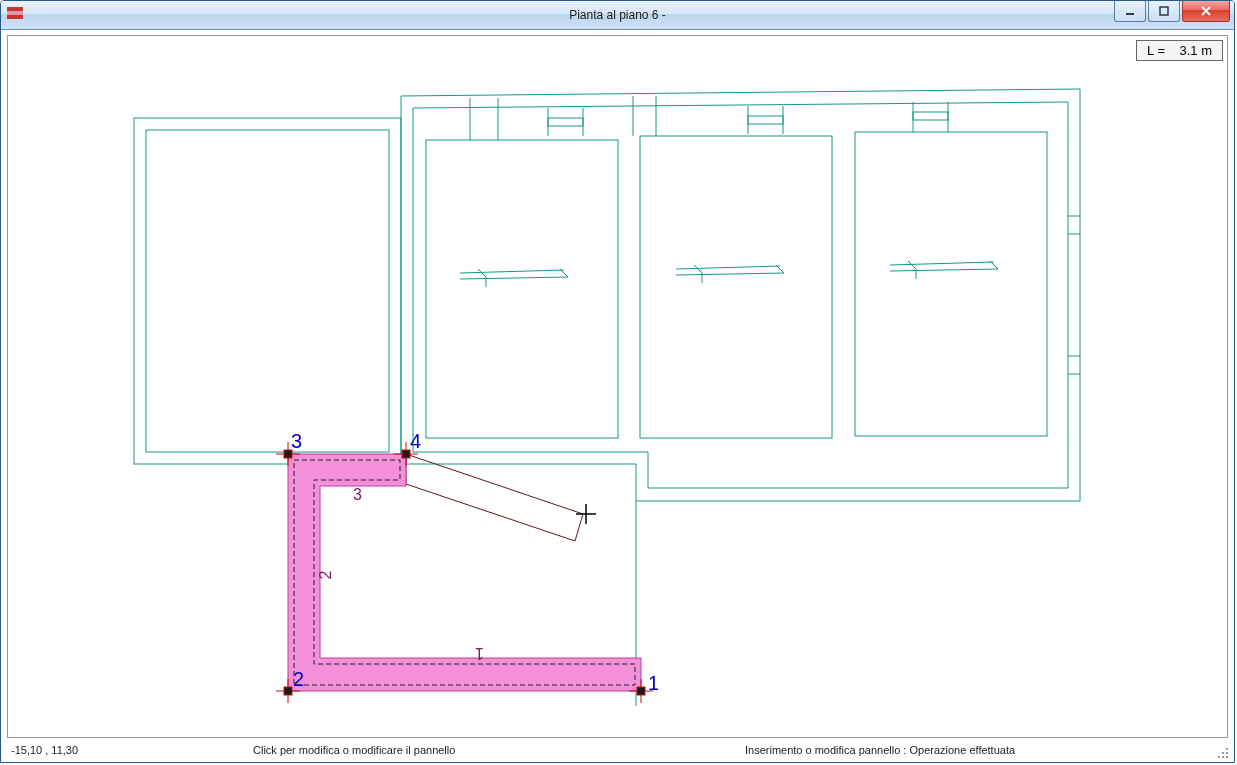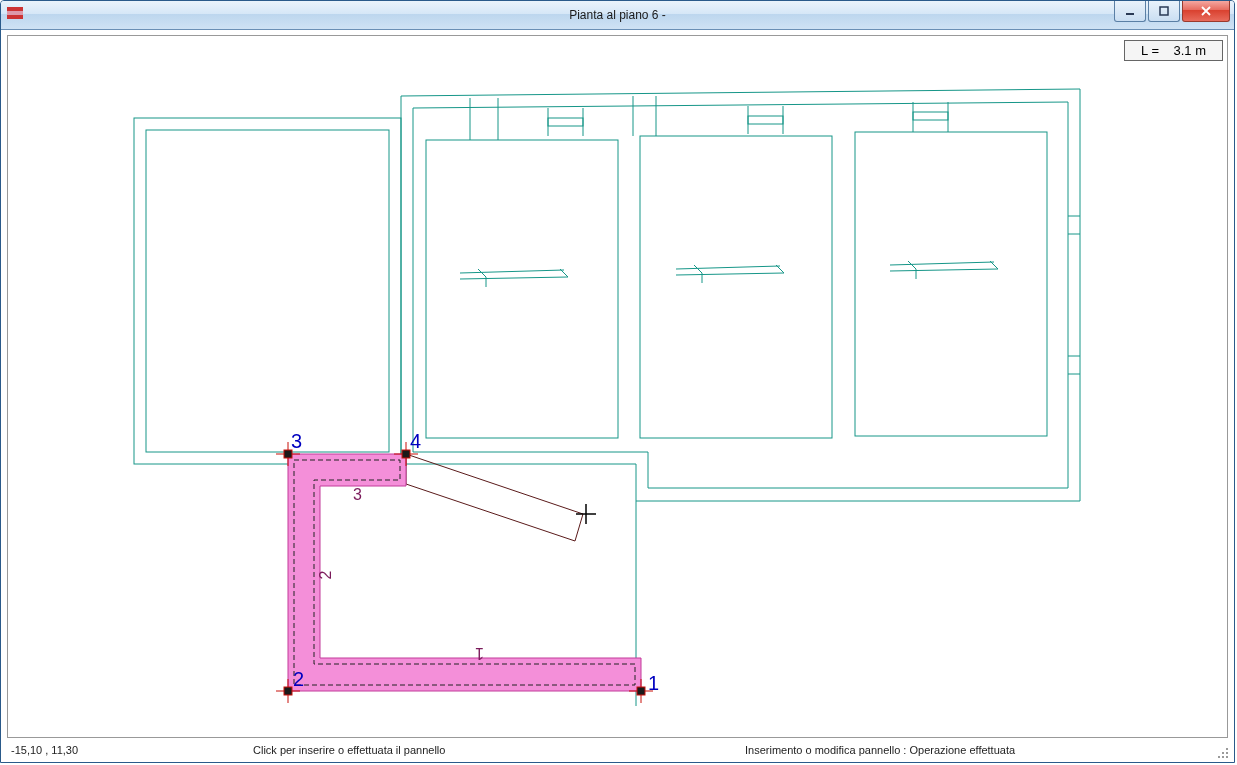--- a/index.html
+++ b/index.html
@@ -5,21 +5,21 @@
   html,body{margin:0;padding:0;width:1237px;height:765px;font-family:"Segoe UI",Tahoma,sans-serif;font-size:12px;overflow:hidden;background:#fff;}
   .window{position:absolute;left:0;top:0;width:1233px;height:761px;border:1px solid #2a5a8a;border-radius:4px 4px 0 0;background:#fff;}
   .titlebar{height:28px;background:linear-gradient(to bottom,#eaf3fb 0%,#d6e7f7 45%,#bcd6ee 46%,#cfe2f4 100%);border-bottom:1px solid #6a8fb5;position:relative;border-radius:3px 3px 0 0;}
   .titlebar .icon{position:absolute;left:6px;top:6px;width:16px;height:12px;}
   .titlebar .title{position:absolute;left:0;right:0;top:0;height:28px;line-height:28px;text-align:center;color:#1a1a1a;font-size:12px;}
   .win-controls{position:absolute;right:4px;top:0;display:flex;}
   .win-btn{width:30px;height:20px;margin-left:2px;border:1px solid #5a7fa5;border-top:none;border-radius:0 0 3px 3px;background:linear-gradient(to bottom,#e9f2fb,#cadef2);display:flex;align-items:center;justify-content:center;cursor:default;}
   .win-btn.close{width:46px;background:linear-gradient(to bottom,#f5a7a0 0%,#e76b5f 45%,#d9412f 46%,#e86b5c 100%);border-color:#9a3a2e;}
   .win-btn svg{display:block;}
   .canvas-area{position:absolute;left:6px;top:34px;right:6px;bottom:24px;border:1px solid #999;background:#fff;overflow:hidden;}
-  .length-box{position:absolute;right:4px;top:4px;border:1px solid #666;background:#f5f5f5;padding:2px 16px;font-size:13px;font-family:Arial,sans-serif;white-space:pre;}
+  .length-box{position:absolute;right:4px;top:4px;border:1px solid #666;background:#f5f5f5;padding:2px 10px;font-size:13px;font-family:Arial,sans-serif;white-space:pre;}
   .statusbar{position:absolute;left:4px;right:4px;bottom:2px;height:20px;display:flex;align-items:center;font-size:11px;color:#222;}
   .status-cell{height:20px;line-height:20px;padding:0 6px;border-right:0px solid #c9c9c9;}
   .status-cell.c1{width:230px;}
   .status-cell.c2{width:480px;}
   .status-cell.c3{flex:1;}
   .grip{width:16px;height:16px;align-self:flex-end;}
   .node-label{position:absolute;font-family:Arial,sans-serif;font-size:20px;color:#0000c0;font-weight:normal;}
   .edge-label{position:absolute;font-family:Arial,sans-serif;font-size:16px;color:#7a1a5a;}
 </style>
 </head>
@@ -161,21 +161,21 @@
     <div class="node-label" style="left:402px;top:394px;">4</div>
 
     <div class="edge-label" style="left:467px;top:608px;transform:rotate(180deg);">1</div>
     <div class="edge-label" style="left:314px;top:530px;transform:rotate(-90deg);">2</div>
     <div class="edge-label" style="left:345px;top:450px;">3</div>
 
   </div>
 
   <div class="statusbar">
     <div class="status-cell c1">-15,10 , 11,30</div>
-    <div class="status-cell c2">Click per inserire o effettuata il pannello</div>
+    <div class="status-cell c2">Click per modifica o modificare il pannello</div>
     <div class="status-cell c3">Inserimento o modifica pannello :  Operazione effettuata</div>
     <svg class="grip" width="16" height="16" viewBox="0 0 16 16">
       <g fill="#9a9a9a">
         <rect x="12" y="4" width="2" height="2"></rect>
         <rect x="8" y="8" width="2" height="2"></rect>
           <rect x="12" y="8" width="2" height="2"></rect>
         <rect x="4" y="12" width="2" height="2"></rect>
           <rect x="8" y="12" width="2" height="2"></rect>
           <rect x="12" y="12" width="2" height="2"></rect>
       </g>

